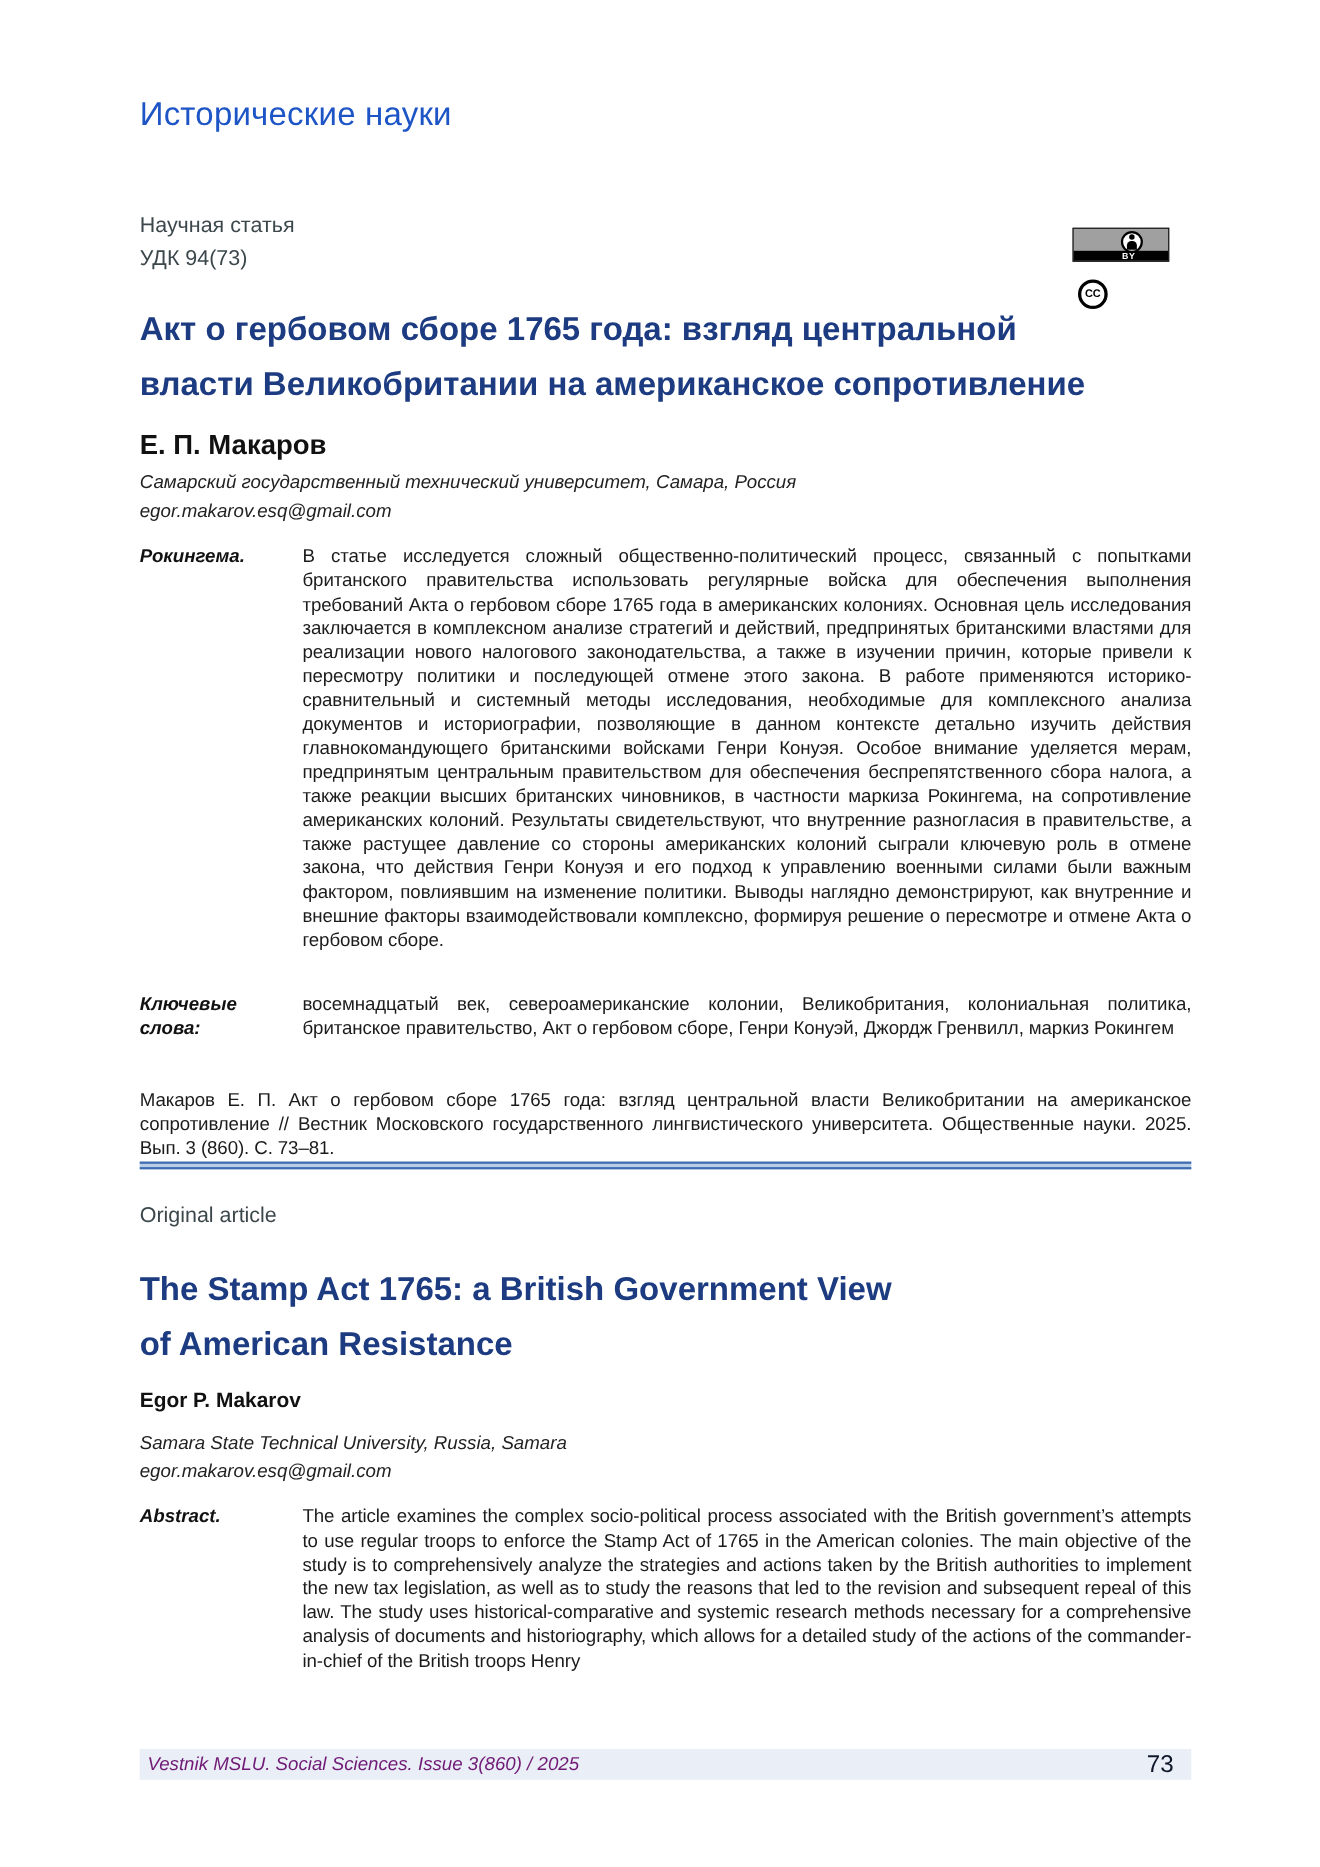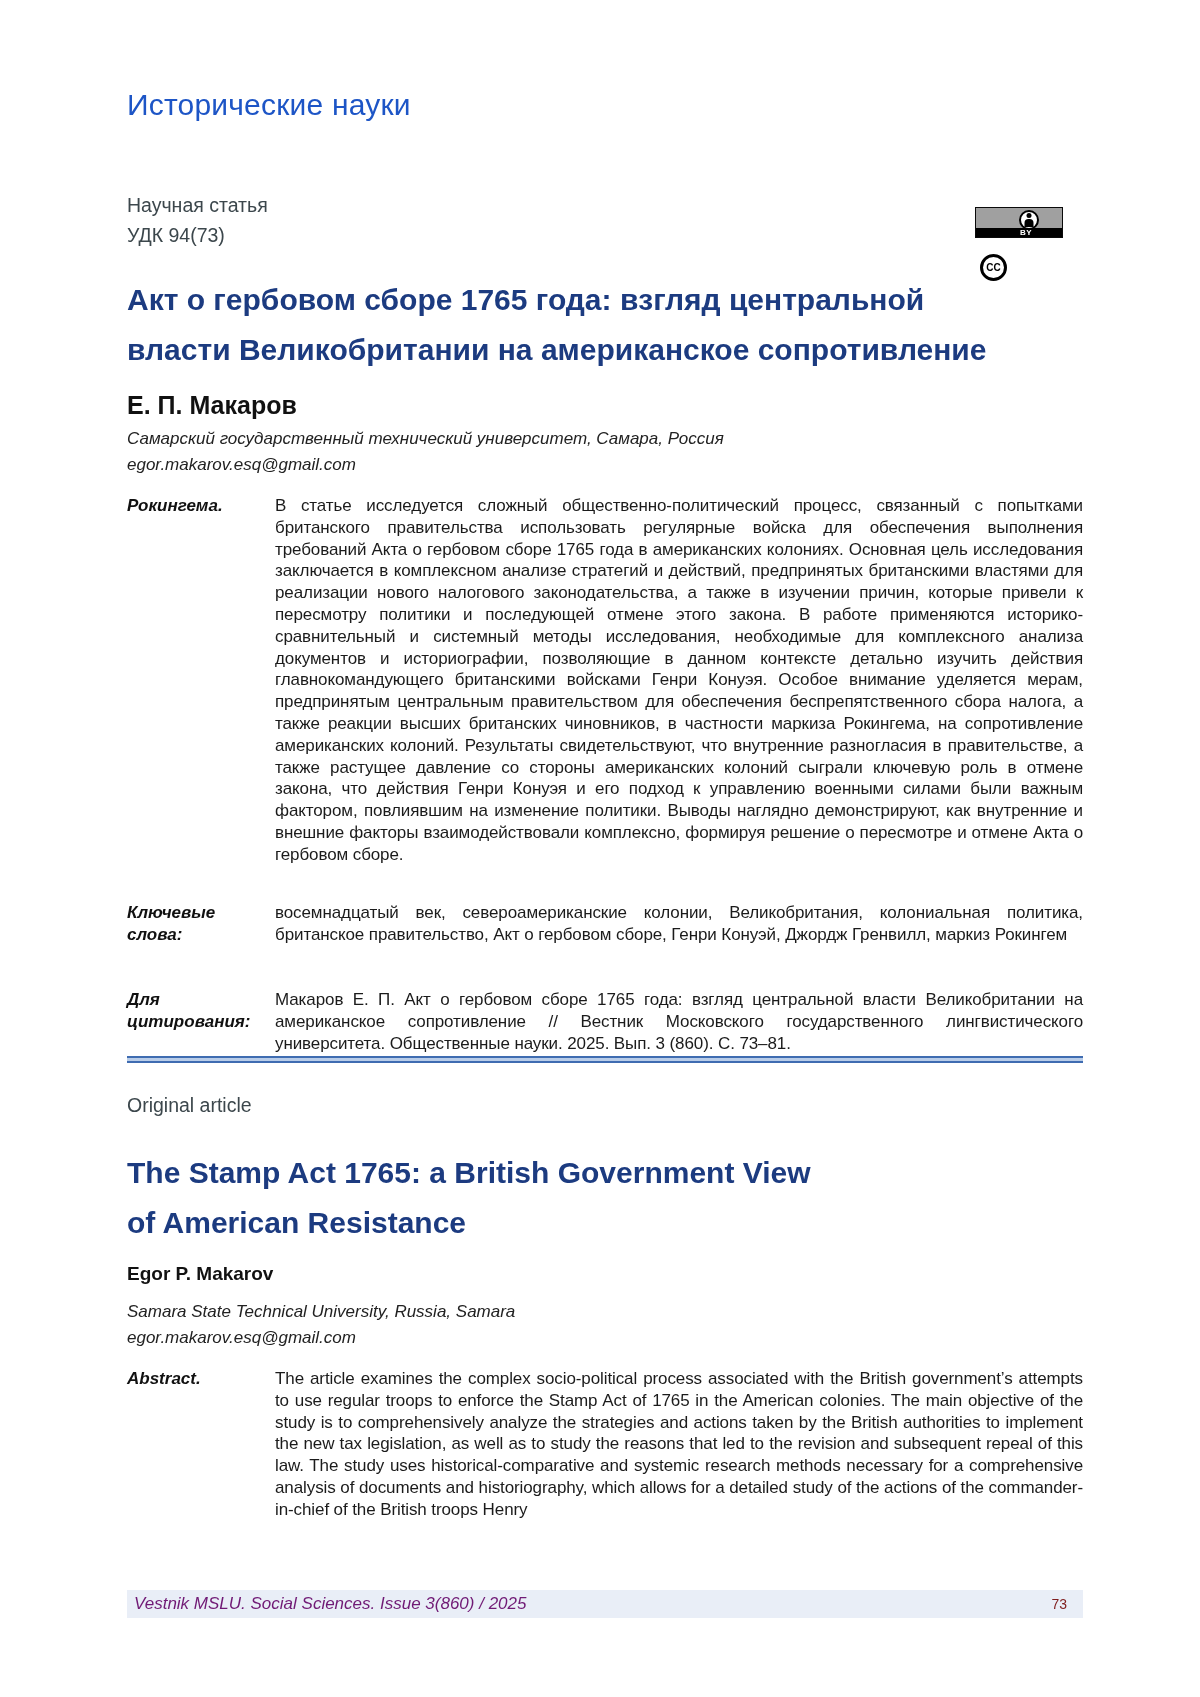--- a/index.html
+++ b/index.html
@@ -34,21 +34,21 @@
   .rule{top:1056px;height:3px;background:#b9cde9;border-top:2px solid #3f6cb1;border-bottom:2px solid #3f6cb1;}
 
   .original-article{top:1094px;font-size:19.5px;color:#3c474c;}
   .title-en{top:1148px;font-size:30px;font-weight:bold;color:#1c3b80;line-height:50px;white-space:pre-line;}
   .author-en{top:1263px;font-size:19px;font-weight:bold;color:#111;}
   .affil-en{top:1299px;}
   .abstract-en{top:1368px;}
 
   .footer{top:1590px;height:28px;background:#e9eef7;display:flex;align-items:center;justify-content:space-between;padding:0 16px 0 7px;box-sizing:border-box;}
   .footer-journal{font-weight:normal;font-style:italic;font-size:17px;color:#701a75;}
-  .footer-page{font-size:14px;color:#7f1d1d;}
+  .footer-page{font-size:22px;color:#0f172a;}
 </style>
 </head>
 <body>
 
 <div class="page">
 
   <div class="abs section-header">Исторические науки</div>
 
   <div class="abs meta">
     <div>Научная статья</div>
@@ -82,21 +82,20 @@
     <div class="hang-label">Рокингема.</div>
     <div class="hang-text">В статье исследуется сложный общественно-политический процесс, связанный с попытками британского правительства использовать регулярные войска для обеспечения выполнения требований Акта о гербовом сборе 1765 года в американских колониях. Основная цель исследования заключается в комплексном анализе стратегий и действий, предпринятых британскими властями для реализации нового налогового законодательства, а также в изучении причин, которые привели к пересмотру политики и последующей отмене этого закона. В работе применяются историко-сравнительный и системный методы исследования, необходимые для комплексного анализа документов и историографии, позволяющие в данном контексте детально изучить действия главнокомандующего британскими войсками Генри Конуэя. Особое внимание уделяется мерам, предпринятым центральным правительством для обеспечения беспрепятственного сбора налога, а также реакции высших британских чиновников, в частности маркиза Рокингема, на сопротивление американских колоний. Результаты свидетельствуют, что внутренние разногласия в правительстве, а также растущее давление со стороны американских колоний сыграли ключевую роль в отмене закона, что действия Генри Конуэя и его подход к управлению военными силами были важным фактором, повлиявшим на изменение политики. Выводы наглядно демонстрируют, как внутренние и внешние факторы взаимодействовали комплексно, формируя решение о пересмотре и отмене Акта о гербовом сборе.</div>
   </div>
 
   <div class="abs hang keywords-ru">
     <div class="hang-label">Ключевые слова:</div>
     <div class="hang-text">восемнадцатый век, североамериканские колонии, Великобритания, колониальная политика, британское правительство, Акт о гербовом сборе, Генри Конуэй, Джордж Гренвилл, маркиз Рокингем</div>
   </div>
 
   <div class="abs hang citation-ru">
-    <div class="hang-label">Для цитирования:</div>
     <div class="hang-text">Макаров Е. П. Акт о гербовом сборе 1765 года: взгляд центральной власти Великобритании на американское сопротивление // Вестник Московского государственного лингвистического университета. Общественные науки. 2025. Вып. 3 (860). С. 73–81.</div>
   </div>
 
   <div class="abs rule"></div>
 
   <div class="abs original-article">Original article</div>
 
   <div class="abs title-en">The Stamp Act 1765: a British Government View
 of American Resistance</div>
 

